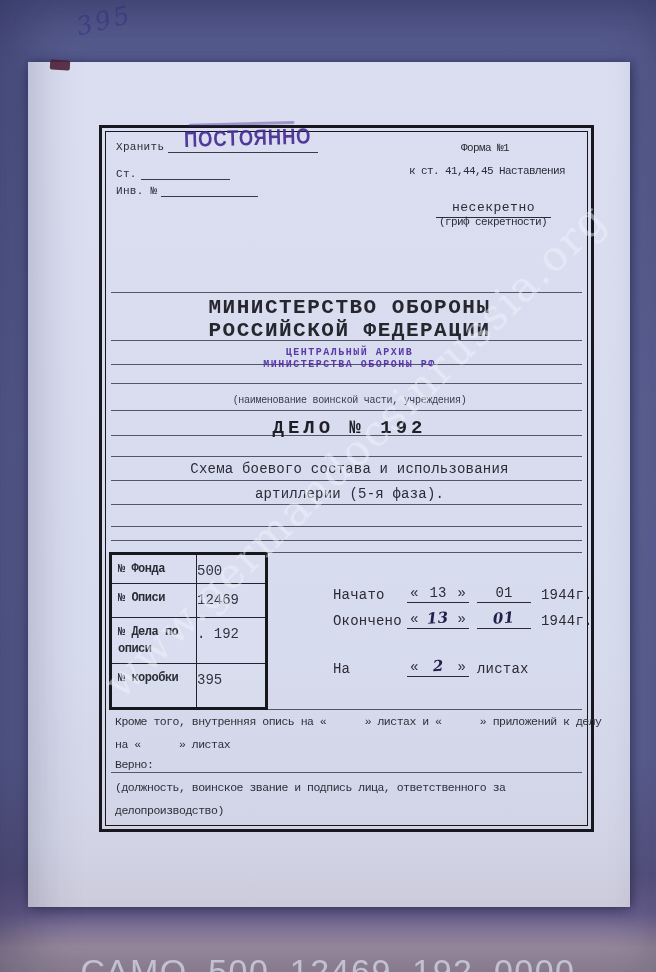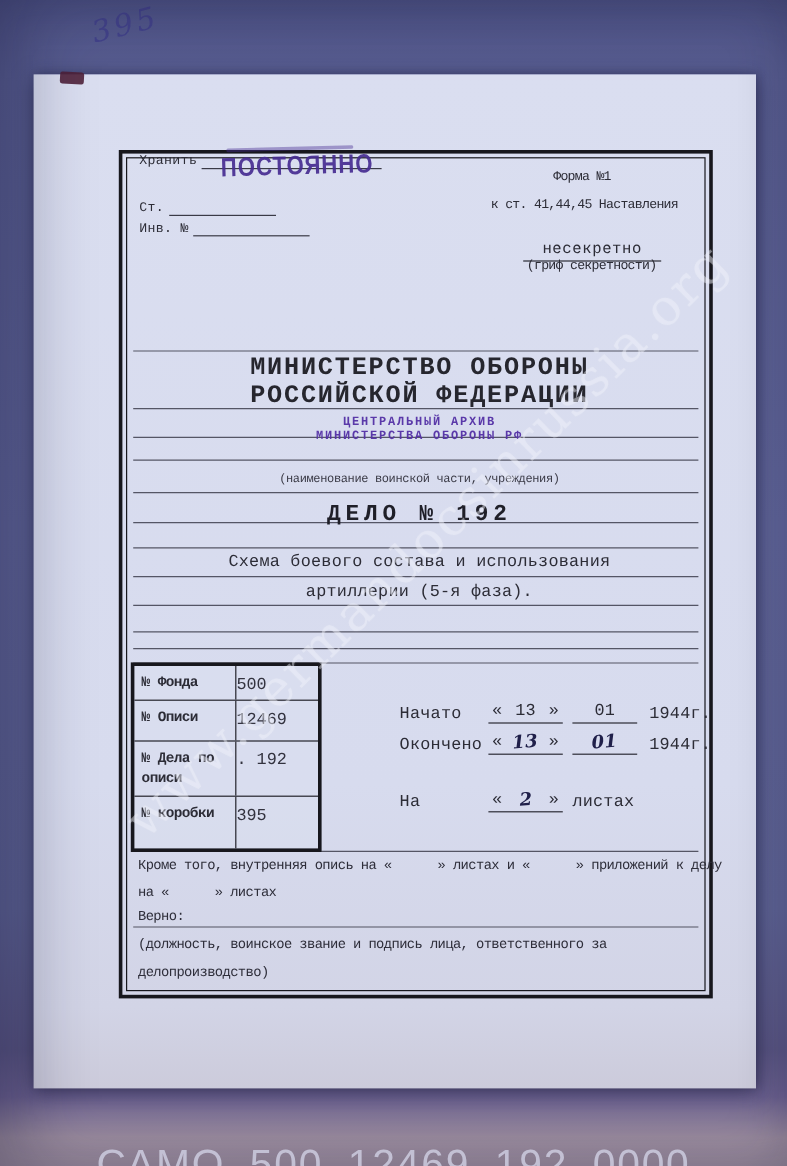--- a/index.html
+++ b/index.html
@@ -109,21 +109,21 @@
     <div class="rule" style="top:307px"></div>
     <div class="rule" style="top:328px"></div>
     <div class="rule" style="top:352px"></div>
     <div class="rule" style="top:376px"></div>
     <div class="rule" style="top:398px"></div>
     <div class="rule" style="top:412px"></div>
     <div class="rule" style="top:424px"></div>
     <div class="rule" style="top:581px"></div>
     <div class="rule" style="top:644px"></div>
 
-    <div class="fld" style="top:0;width:202px;">
+    <div class="fld" style="top:12px;width:202px;">
       <span>Хранить</span>
       <span class="fill"></span>
     </div>
     <div class="keep-stamp">ПОСТОЯННО</div>
     <div class="fld" style="top:39px;width:114px;">
       <span>Ст.</span>
       <span class="fill"></span>
     </div>
     <div class="fld" style="top:56px;width:142px;">
       <span>Инв. №</span>

